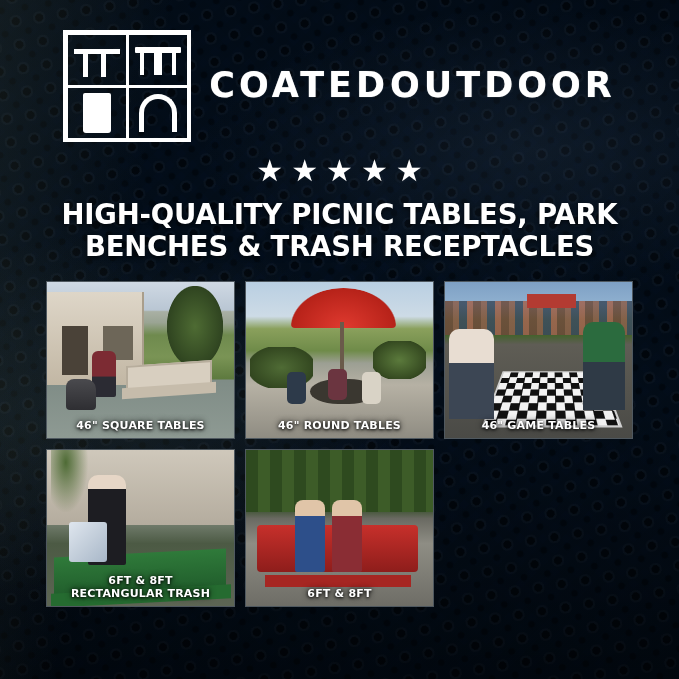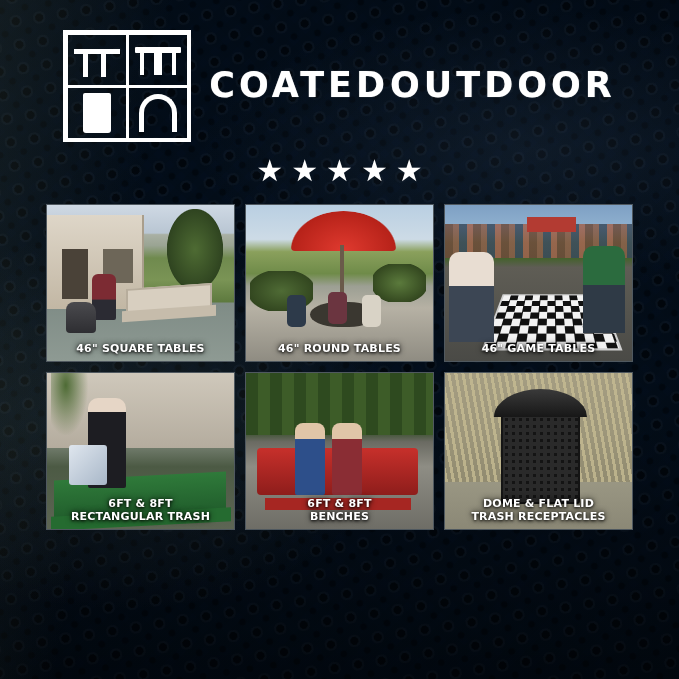--- a/index.html
+++ b/index.html
@@ -301,20 +301,24 @@
     </div>
 
     <div class="stars">
       <span>★</span>
       <span>★</span>
       <span>★</span>
       <span>★</span>
       <span>★</span>
     </div>
 
+    <div class="headline">
+      <div>HIGH-QUALITY PICNIC TABLES, PARK</div>
+      <div>BENCHES &amp; TRASH RECEPTACLES</div>
+    </div>
 
     <div class="grid">
 
       <div class="card">
         <div class="photo p1">
           <div class="house"></div>
             <div class="door"></div>
             <div class="win"></div>
           <div class="tree"></div>
             <div class="tbl"></div>
@@ -377,31 +381,19 @@
       <div class="card">
         <div class="photo p5">
           <div class="hedge"></div>
             <div class="bench"></div>
             <div class="bench2"></div>
           <div class="boy1"></div>
             <div class="boy2"></div>
         </div>
         <div class="cap">
           <div>6FT &amp; 8FT</div>
-          <div>BENCHES</div>
-        </div>
-      </div>
-
-      <div class="card">
-        <div class="photo p6">
-          <div class="grass"></div>
-            <div class="can"></div>
-            <div class="dome"></div>
-        </div>
-        <div class="cap">
-          <div>DOME &amp; FLAT LID</div>
-          <div>TRASH RECEPTACLES</div>
-        </div>
-      </div>
+        </div>
+      </div>
+
 
     </div>
   </div>
 </div>
 
 </body></html>

